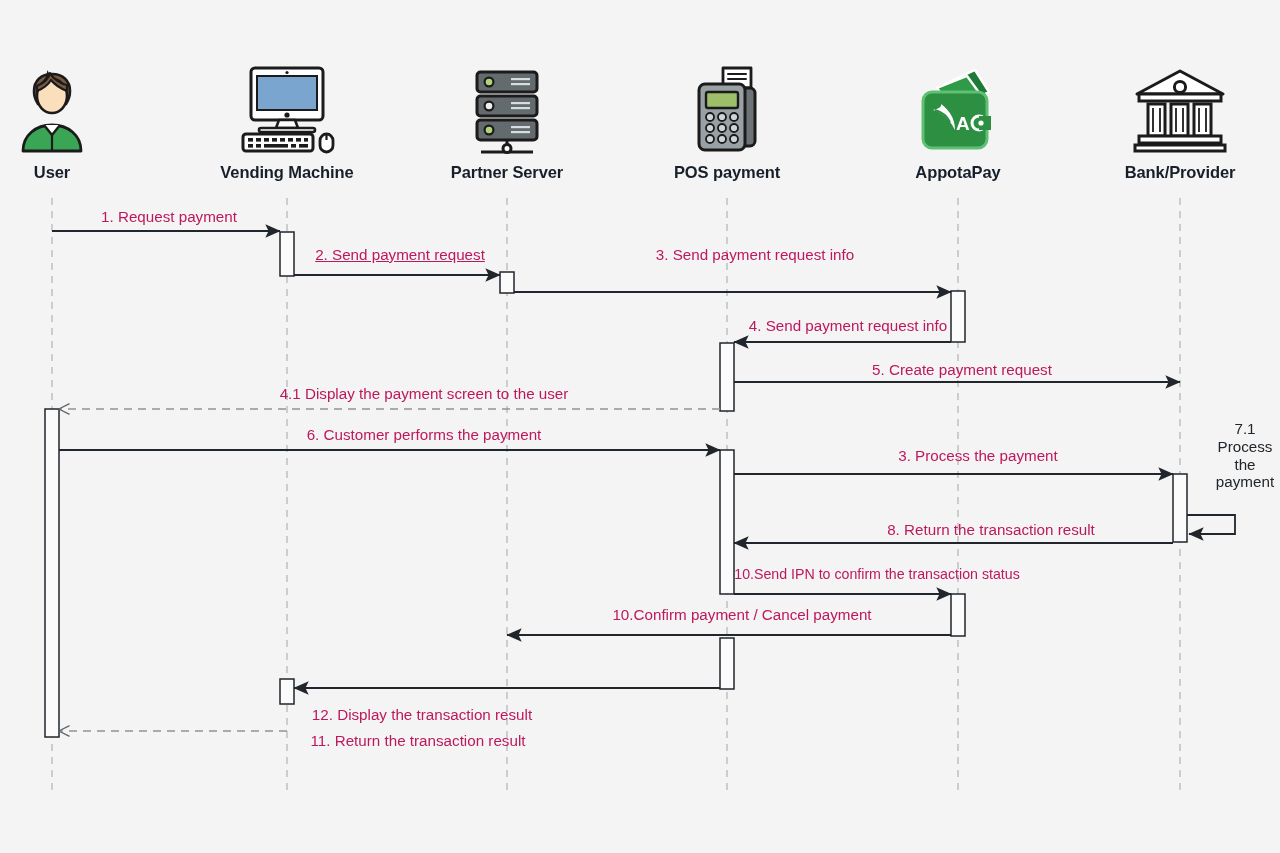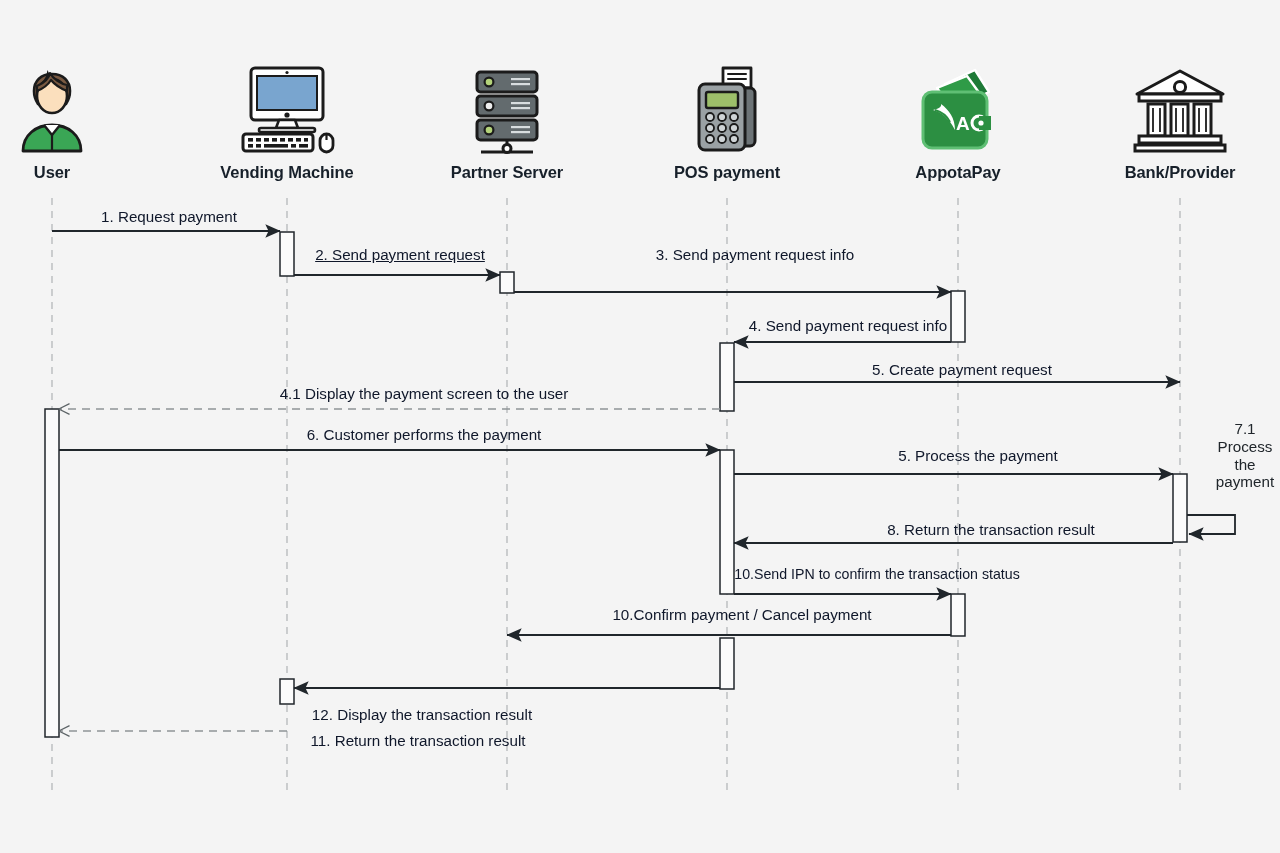--- a/index.html
+++ b/index.html
@@ -31,21 +31,21 @@
     margin-top: 9px;
     font-size: 16.5px;
     font-weight: bold;
     color: #17202a;
     letter-spacing: -0.1px;
     white-space: nowrap;
   }
   .msg-label {
     position: absolute;
     font-size: 15.2px;
-    color: #0f172a;
+    color: #be185d;
     white-space: nowrap;
     transform: translateX(-50%);
   }
   .msg-label.small {
     font-size: 14.2px;
     text-align: right;
   }
   .selfloop-label {
     position: absolute;
     font-size: 15.2px;
@@ -259,21 +259,21 @@
     </div>
 
   <div id="labels-layer">
       <div class="msg-label" style="left: 169px; top: 208px;">1. Request payment</div>
       <div class="msg-label" style="left: 400px; top: 246px; text-decoration: underline;">2. Send payment request</div>
       <div class="msg-label" style="left: 755px; top: 246px;">3. Send payment request info</div>
       <div class="msg-label" style="left: 848px; top: 317px;">4. Send payment request info</div>
       <div class="msg-label" style="left: 962px; top: 361px;">5. Create payment request</div>
       <div class="msg-label" style="left: 424px; top: 385px;">4.1 Display the payment screen to the user</div>
       <div class="msg-label" style="left: 424px; top: 426px;">6. Customer performs the payment</div>
-      <div class="msg-label" style="left: 978px; top: 447px;">5. Process the payment</div>
+      <div class="msg-label" style="left: 978px; top: 447px;">3. Process the payment</div>
       <div class="msg-label" style="left: 991px; top: 521px;">8. Return the transaction result</div>
       <div class="msg-label small" style="left: 877px; top: 566px;">10.Send IPN to confirm the transaction status</div>
       <div class="msg-label" style="left: 742px; top: 606px;">10.Confirm payment / Cancel payment</div>
       <div class="msg-label" style="left: 418px; top: 692px; margin-top: 40px;">11. Return the transaction result</div>
       <div class="msg-label" style="left: 422px; top: 706px;">12. Display the transaction result</div>
       <div class="selfloop-label" style="left: 1200px; top: 420px;">
         <div>7.1</div>
         <div>Process</div>
         <div>the</div>
         <div>payment</div>

